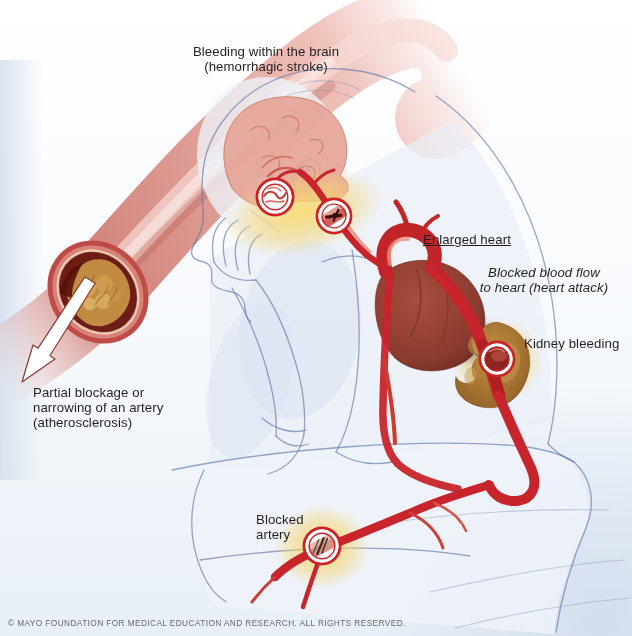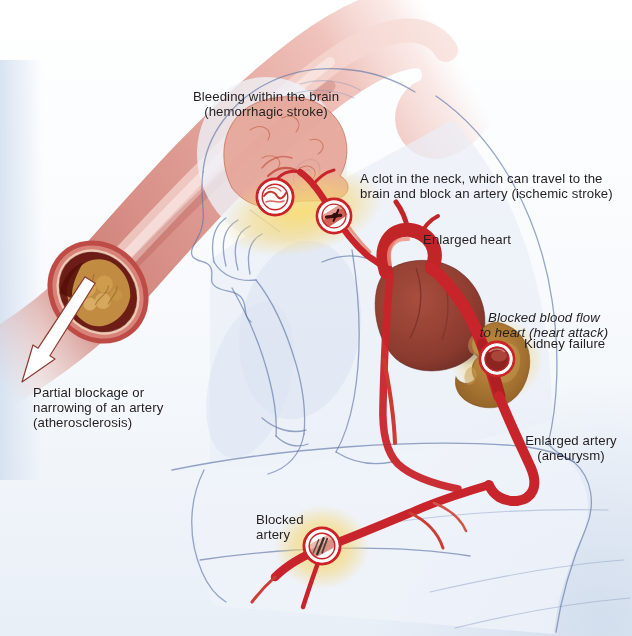--- a/index.html
+++ b/index.html
@@ -12,21 +12,21 @@
   }
   #art{position:absolute;left:0;top:0;width:632px;height:636px;display:block;}
   .label{
     position:absolute;
     color:#231f20;
     font-size:13.2px;
     line-height:1.13;
     white-space:pre-line;
     letter-spacing:0.1px;
   }
-  .center{text-align:center;margin-top:45px;}
+  .center{text-align:center;}
   .footer{
     position:absolute;
     left:8px;top:618px;
     font-size:8.3px;
     color:#67686b;
     letter-spacing:0.4px;
     white-space:nowrap;
   }
 </style>
 </head>
@@ -261,34 +261,31 @@
     <circle r="15" fill="none" stroke="#ffffff" stroke-width="2.8"></circle>
     <circle r="12.8" fill="none" stroke="#cb2328" stroke-width="1.4"></circle>
   </g>
 </svg>
 
 <div class="label center" style="left:166px;top:45px;width:200px;">Bleeding within the brain
 (hemorrhagic stroke)</div>
 
 
 
-<div class="label" style="left:360px;top:172px;width:272px;">A clot in the neck, which can travel to the
-brain and block an artery (ischemic stroke)</div>
-
-<div class="label" style="left:423px;top:233px;">Enlarged heart</div>
+
+<div class="label" style="left:423px;top:233px;text-decoration:underline;">Enlarged heart</div>
 
 <div class="label center" style="left:472px;top:266px;width:144px;font-style:italic;">Blocked blood flow
 to heart (heart attack)</div>
 
-<div class="label" style="left:524px;top:337px;">Kidney failure</div>
-
-<div class="label center" style="left:519px;top:389px;width:104px;">Enlarged artery
-(aneurysm)</div>
+<div class="label" style="left:524px;top:337px;">Kidney bleeding</div>
+
 
 <div class="label" style="left:33px;top:386px;width:180px;">Partial blockage or
 narrowing of an artery
 (atherosclerosis)</div>
 
 <div class="label" style="left:256px;top:513px;width:80px;">Blocked
 artery</div>
 
+<div class="footer">© MAYO FOUNDATION FOR MEDICAL EDUCATION AND RESEARCH. ALL RIGHTS RESERVED.</div>
 
 </div>
 
 </body></html>

